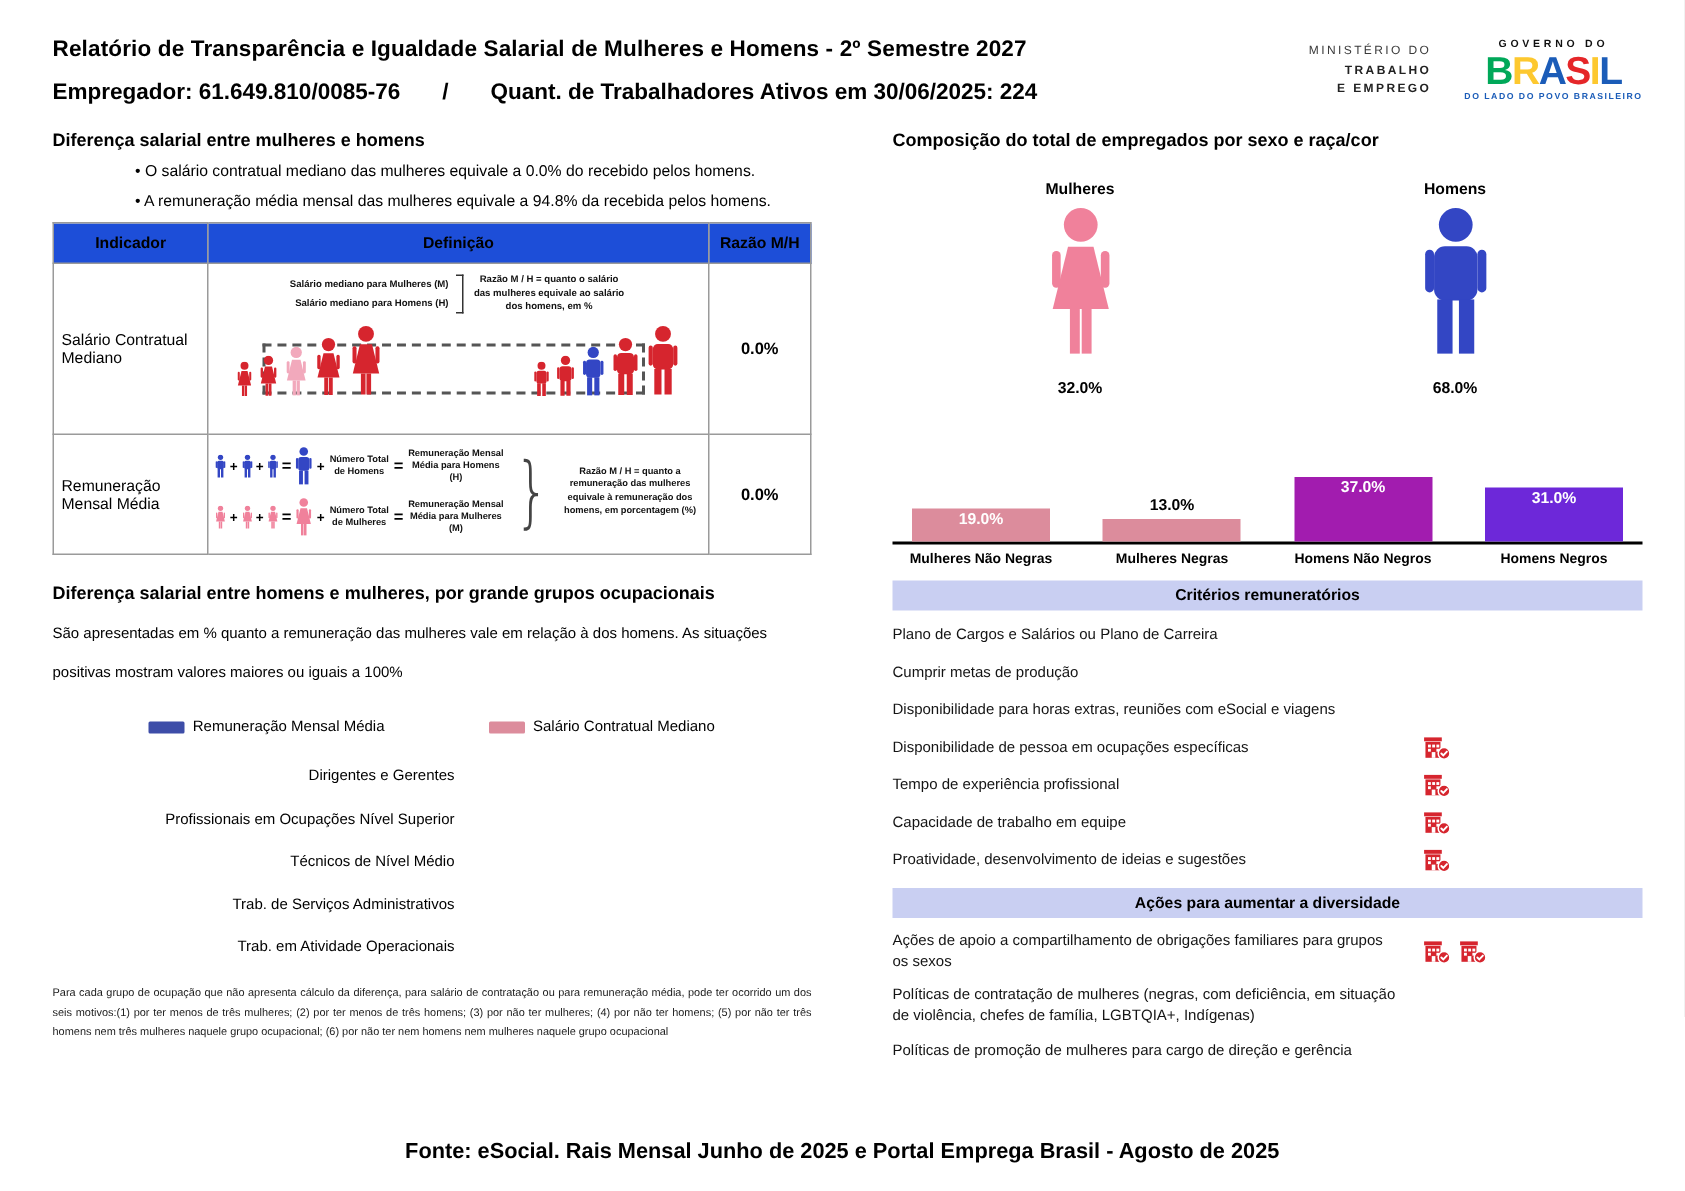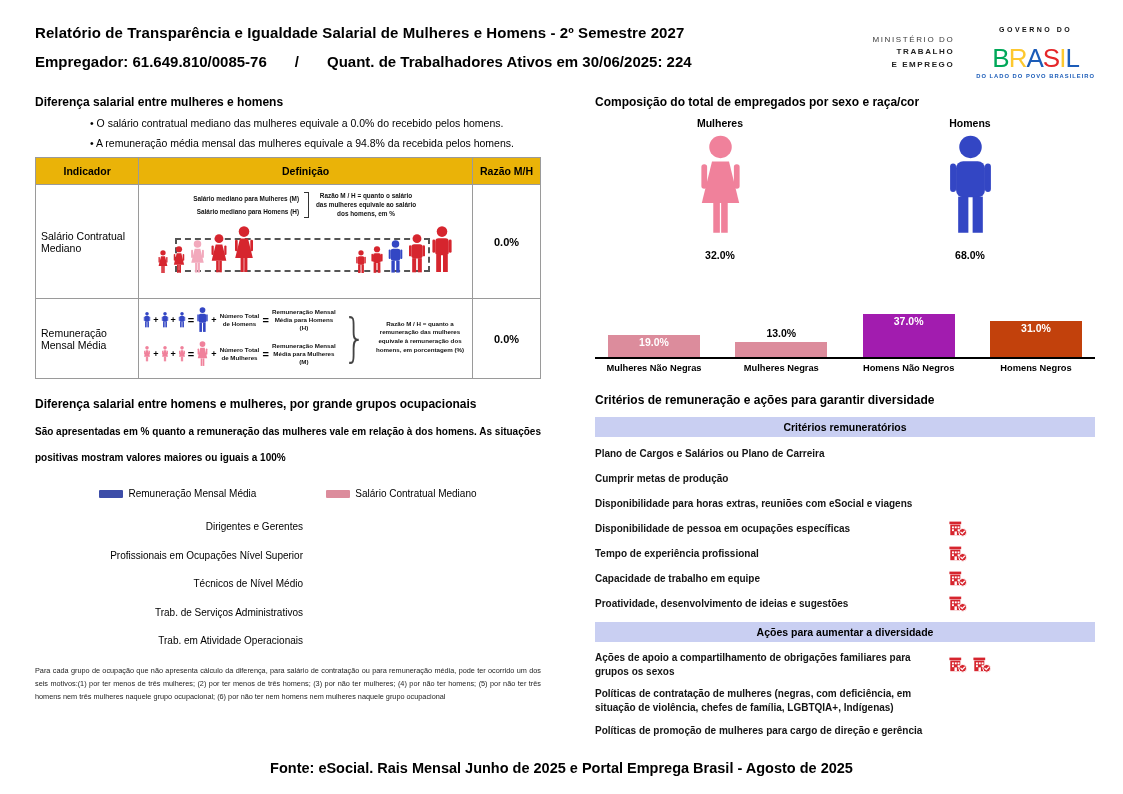--- a/index.html
+++ b/index.html
@@ -9,39 +9,39 @@
 
   
   .hdr { display:flex; justify-content:space-between; align-items:flex-start; padding:24px 28px 0 35px; }
   .t1 { font-size:15px; font-weight:bold; letter-spacing:.1px; }
   .t2 { font-size:15px; font-weight:bold; margin-top:12px; display:flex; gap:28px; }
   .logos { display:flex; align-items:center; gap:22px; margin-top:2px; }
   .mte { text-align:right; font-size:8px; letter-spacing:1.6px; color:#3a3a3a; line-height:1.55; }
   .mte .b { font-weight:bold; color:#222; }
   .gov { text-align:center; }
   .gov-top { font-size:7px; font-weight:bold; letter-spacing:2.5px; color:#111; }
-  .gov-word { font-size:26px; font-weight:normal; letter-spacing:-1px; line-height:1; margin:12px 0 2px; }
+  .gov-word { font-size:26px; font-weight:bold; letter-spacing:-1px; line-height:1; margin:1px 0 2px; }
   .gov-word span:nth-child(1){color:#00A859;} .gov-word span:nth-child(2){color:#FDC82F;}
   .gov-word span:nth-child(3){color:#1B5CB8;} .gov-word span:nth-child(4){color:#E52629;}
   .gov-word span:nth-child(5){color:#FDC82F;} .gov-word span:nth-child(6){color:#1B5CB8;}
   .gov-tag { font-size:5.8px; font-weight:bold; letter-spacing:1px; color:#1B5CB8; }
 
   
   .content { display:flex; gap:54px; padding:0 28px 0 35px; }
   .col-left  { width:506px; flex:none; }
   .col-right { width:500px; flex:none; }
   .sec-title { font-size:12px; font-weight:bold; margin-top:16px; }
 
   
   .bullets { margin:8px 0 4px 55px; }
   .bullet { font-size:10.5px; margin:8px 0; }
   .bullet::before { content:"• "; }
   table.ind { border-collapse:collapse; width:506px; margin-top:8px; }
   table.ind th, table.ind td { border:1px solid #9a9a9a; }
-  table.ind th { background:#eab308; font-size:10.5px; font-weight:bold; height:27px;margin-top:24px; }
+  table.ind th { background:#1d4ed8; font-size:10.5px; font-weight:bold; height:27px;margin-top:24px; }
   td.ind-name { width:126px; font-size:10.5px; padding:4px 3px 4px 5px; }
   td.ratio { width:97px; text-align:center; font-size:11px; font-weight:bold; }
   td.def-cell { width:283px; padding:4px 4px; vertical-align:top; }
   .def1-top { display:flex; justify-content:center; align-items:center; gap:5px; margin-top:3px; }
   .def1-labels { text-align:right; font-size:6.4px; font-weight:bold; line-height:2.1; color:#111; }
   .bracket { width:5px; height:26px; border:1px solid #333; border-left:none; }
   .def1-note { width:104px; font-size:6.4px; font-weight:bold; text-align:center; line-height:1.35; color:#111; }
   .def1-people { position:relative; height:58px; margin-top:3px; padding:0 8px; }
   .dash-box { position:absolute; left:32px; right:38px; top:16px; bottom:8px; border:2px dashed #555; }
   .pgroup { position:absolute; bottom:6px; display:flex; align-items:flex-end; gap:3px; }
@@ -55,49 +55,49 @@
   .formulas { display:flex; flex-direction:column; gap:8px; }
   .formula { display:flex; align-items:center; gap:2px; }
   .op { font-size:9px; font-weight:bold; }
   .op-eq { font-size:11px; font-weight:bold; }
   .flabel { font-size:6.2px; font-weight:bold; text-align:center; line-height:1.3; color:#111; }
   .fl-a { width:42px; } .fl-b { width:66px; }
   .brace { font-size:52px; font-weight:200; color:#444; line-height:.9; transform:scaleX(.7); margin:0 1px; font-family:"DejaVu Sans", sans-serif; }
   .def2-note { width:96px; font-size:6.2px; font-weight:bold; text-align:center; line-height:1.4; color:#111; }
 
   
-  .sexo-row { display:flex; justify-content:space-around; margin-top:8px; }
+  .sexo-row { display:flex; justify-content:space-around; margin-top:20px; }
   .sexo-col { text-align:center; width:210px; }
   .sexo-label { font-size:10.5px; font-weight:bold; }
   .sexo-icon { margin-top:6px; height:102px; }
   .sexo-pct { font-size:10.5px; font-weight:bold; margin-top:8px; }
   .bars { display:flex; justify-content:space-between; align-items:flex-end; height:48px;
           border-bottom:2.5px solid #000; margin-top:50px; padding:0 4px; }
   .bar-col { width:110px; display:flex; justify-content:center; }
   .bar { position:relative; width:92px; }
   .bval { position:absolute; top:1px; left:0; right:0; text-align:center; color:#fff; font-weight:bold; font-size:10.5px; }
   .bval.above { top:auto; bottom:calc(100% + 3px); color:#000; }
   .bar-x { display:flex; justify-content:space-between; padding:0 4px; margin-top:4px; }
   .bar-x span { width:110px; text-align:center; font-size:9.3px; font-weight:bold; }
 
   
-  .occ-desc { font-size:10px; line-height:2.55; margin-top:8px;font-weight:bold; }
+  .occ-desc { font-size:10px; line-height:2.55; margin-top:8px; }
   .legend { display:flex; justify-content:center; gap:70px; margin-top:18px; }
   .legend-item { display:flex; align-items:center; gap:5px; font-size:10px; }
   .swatch { width:24px; height:8px; border-radius:1px; display:inline-block; }
   .occ-cats { width:268px; margin-top:22px; }
   .occ-cat { font-size:10px; text-align:right; margin-bottom:17.5px; }
   .occ-note { font-size:7.3px; line-height:1.85; color:#1c1c1c; margin-top:14px; text-align:justify; }
 
   
   .crit-head { background:#C9CFF2; text-align:center; font-size:10.5px; font-weight:bold;
                padding:4px 0; margin-top:10px; }
   .crit-list { margin-top:2px; }
   .crit-item { display:flex; align-items:center; margin:9px 0; min-height:16px; }
-  .crit-item .txt { flex:0 0 340px; font-size:10px; font-weight:bold; line-height:1.35; color:#141414; }
+  .crit-item .txt { flex:0 0 340px; font-size:10px; font-weight:normal; line-height:1.35; color:#141414; }
   .crit-item .ico { display:flex; gap:6px; margin-left:14px; }
 
   
   .footer { position:absolute; left:0; right:0; bottom:18px; text-align:center;
             font-size:14.5px; font-weight:bold; }
 </style>
 </head>
 <body>
 
 <svg width="0" height="0" style="position:absolute">
@@ -343,33 +343,32 @@
           <div class="bar" style="height: 14.95px; background: rgb(220, 140, 156);">
             <span class="bval above">13.0%</span>
           </div>
         </div>
         <div class="bar-col">
           <div class="bar" style="height: 42.55px; background: #a21caf;">
             <span class="bval">37.0%</span>
           </div>
         </div>
         <div class="bar-col">
-          <div class="bar" style="height: 35.65px; background: #c2410c;">
+          <div class="bar" style="height: 35.65px; background: #6d28d9;">
             <span class="bval">31.0%</span>
           </div>
         </div>
       </div>
       <div class="bar-x">
         <span>Mulheres Não Negras</span>
         <span>Mulheres Negras</span>
         <span>Homens Não Negros</span>
         <span>Homens Negros</span>
       </div>
 
-      <div class="sec-title" style="margin-top:20px;">Critérios de remuneração e ações para garantir diversidade</div>
 
       <div class="crit-head">Critérios remuneratórios</div>
       <div class="crit-list">
         <div class="crit-item">
           <span class="txt">Plano de Cargos e Salários ou Plano de Carreira</span>
         </div>
         <div class="crit-item">
           <span class="txt">Cumprir metas de produção</span>
         </div>
         <div class="crit-item">

